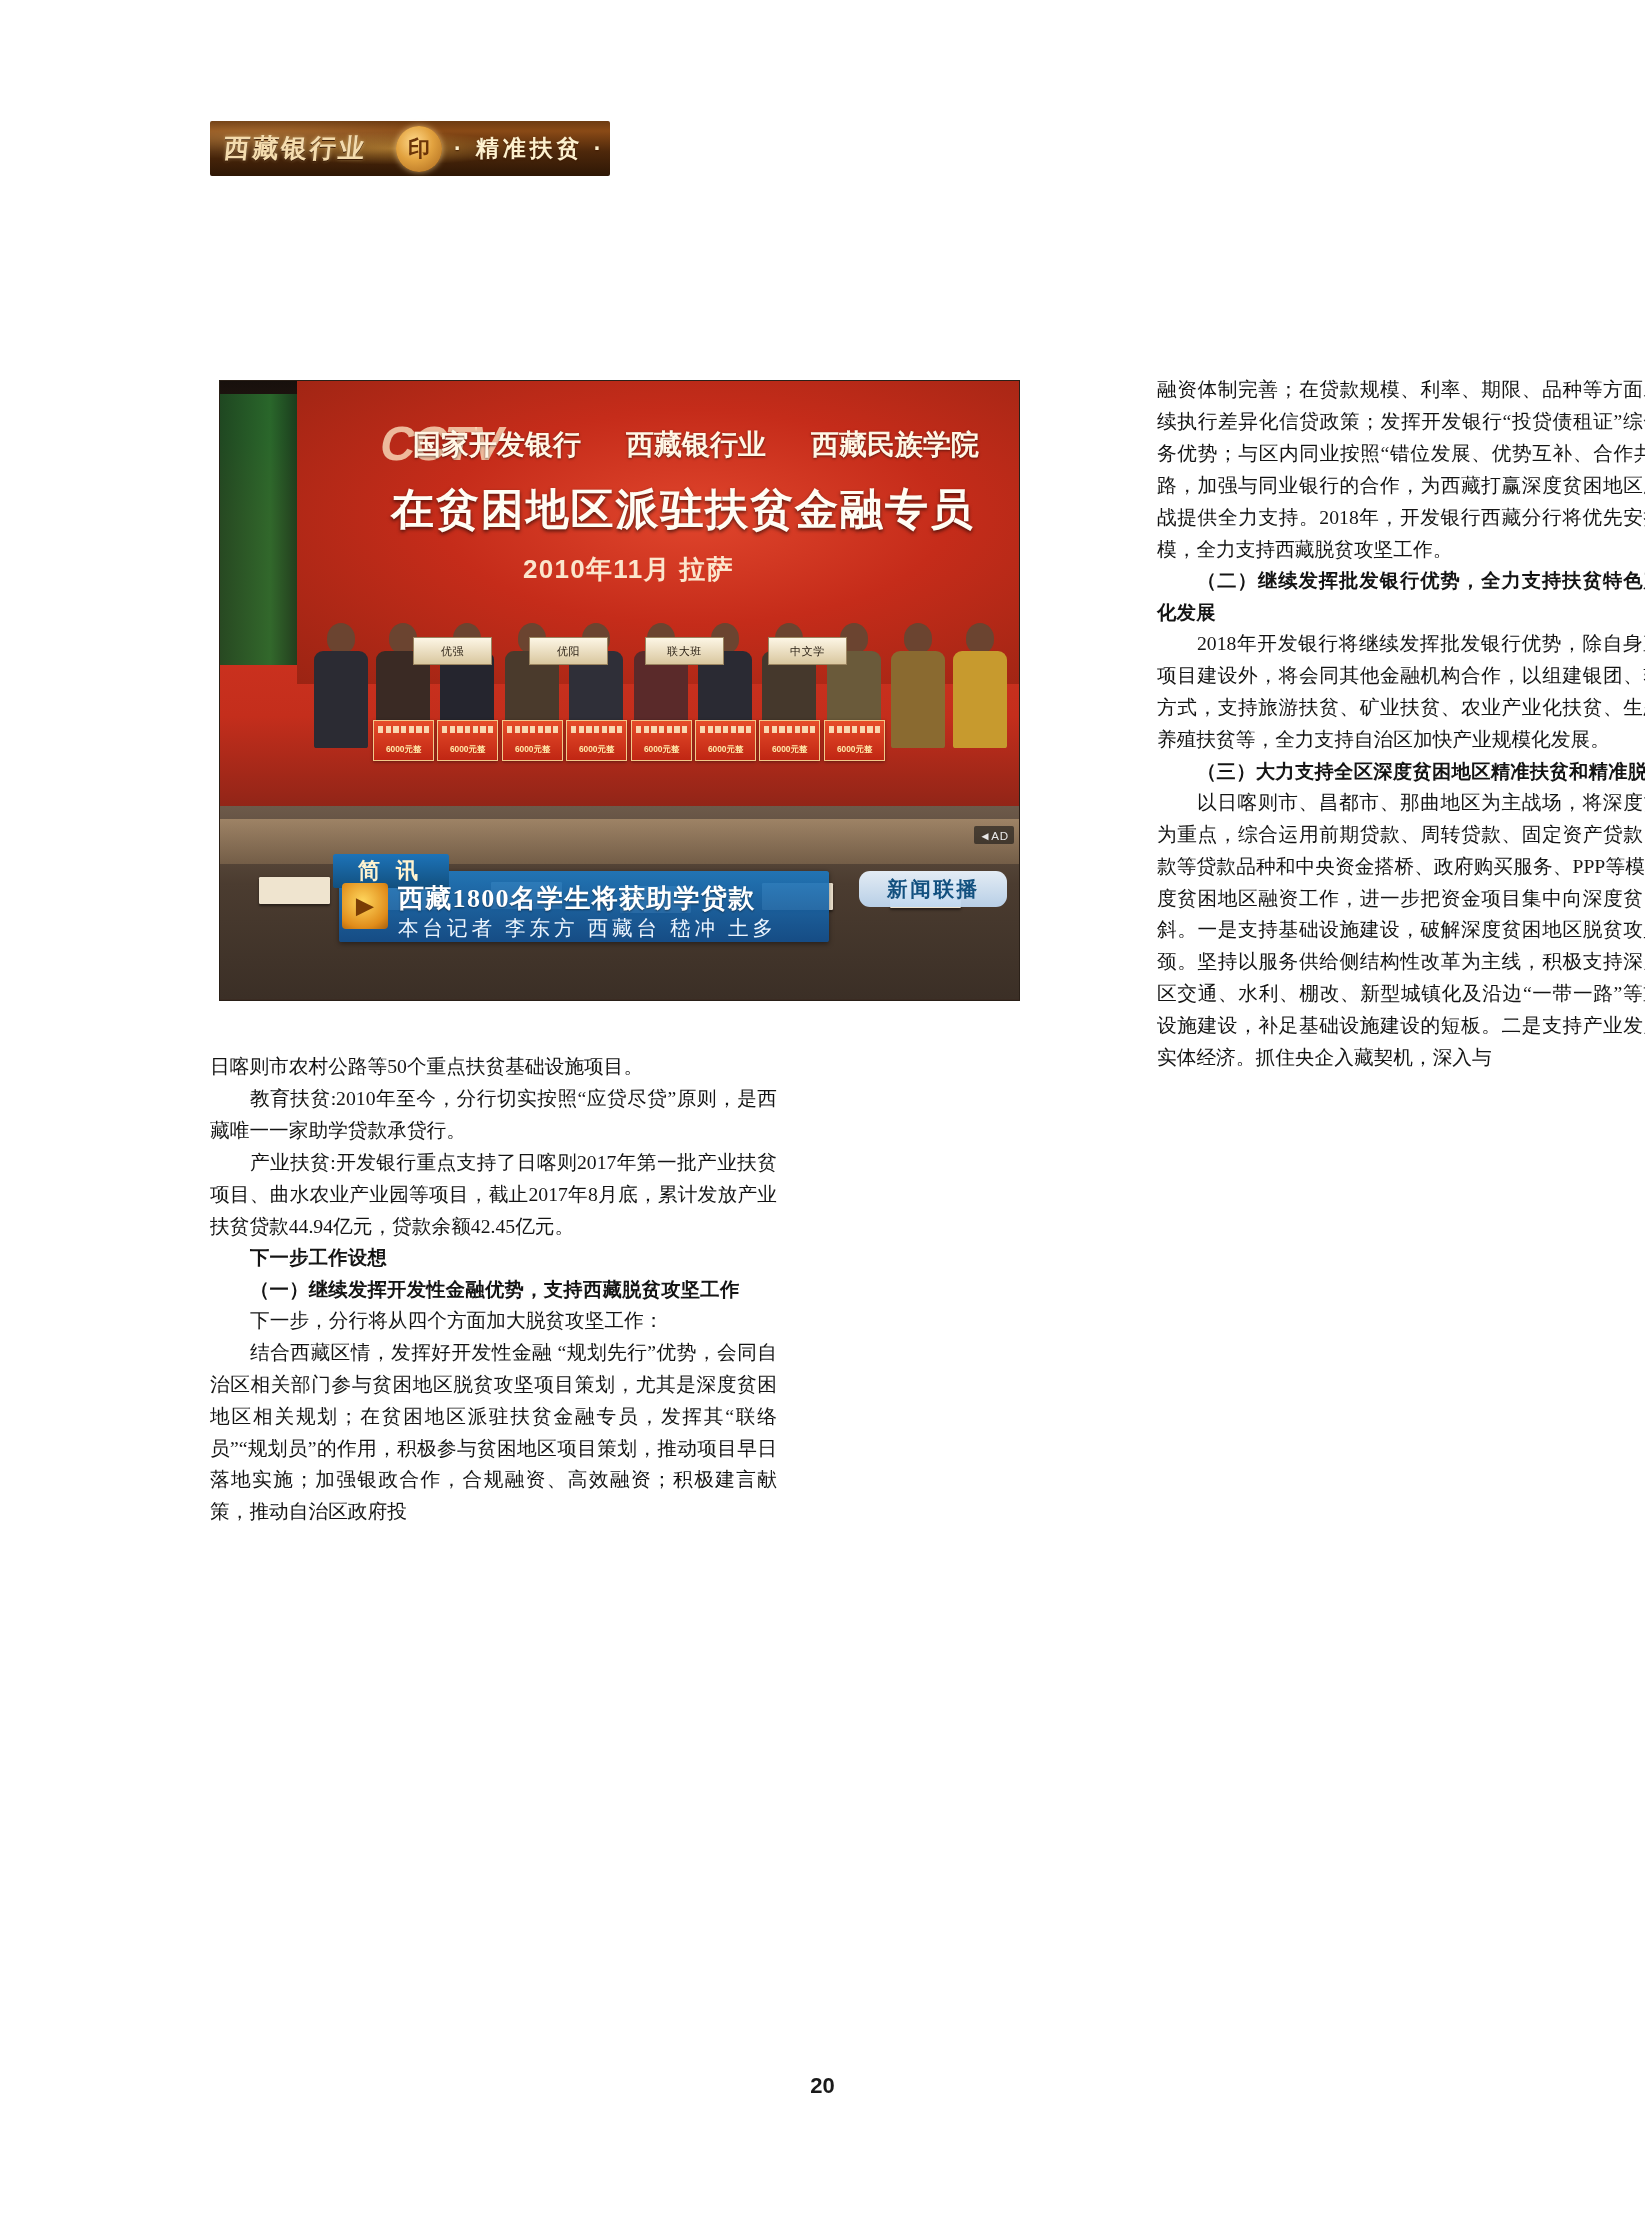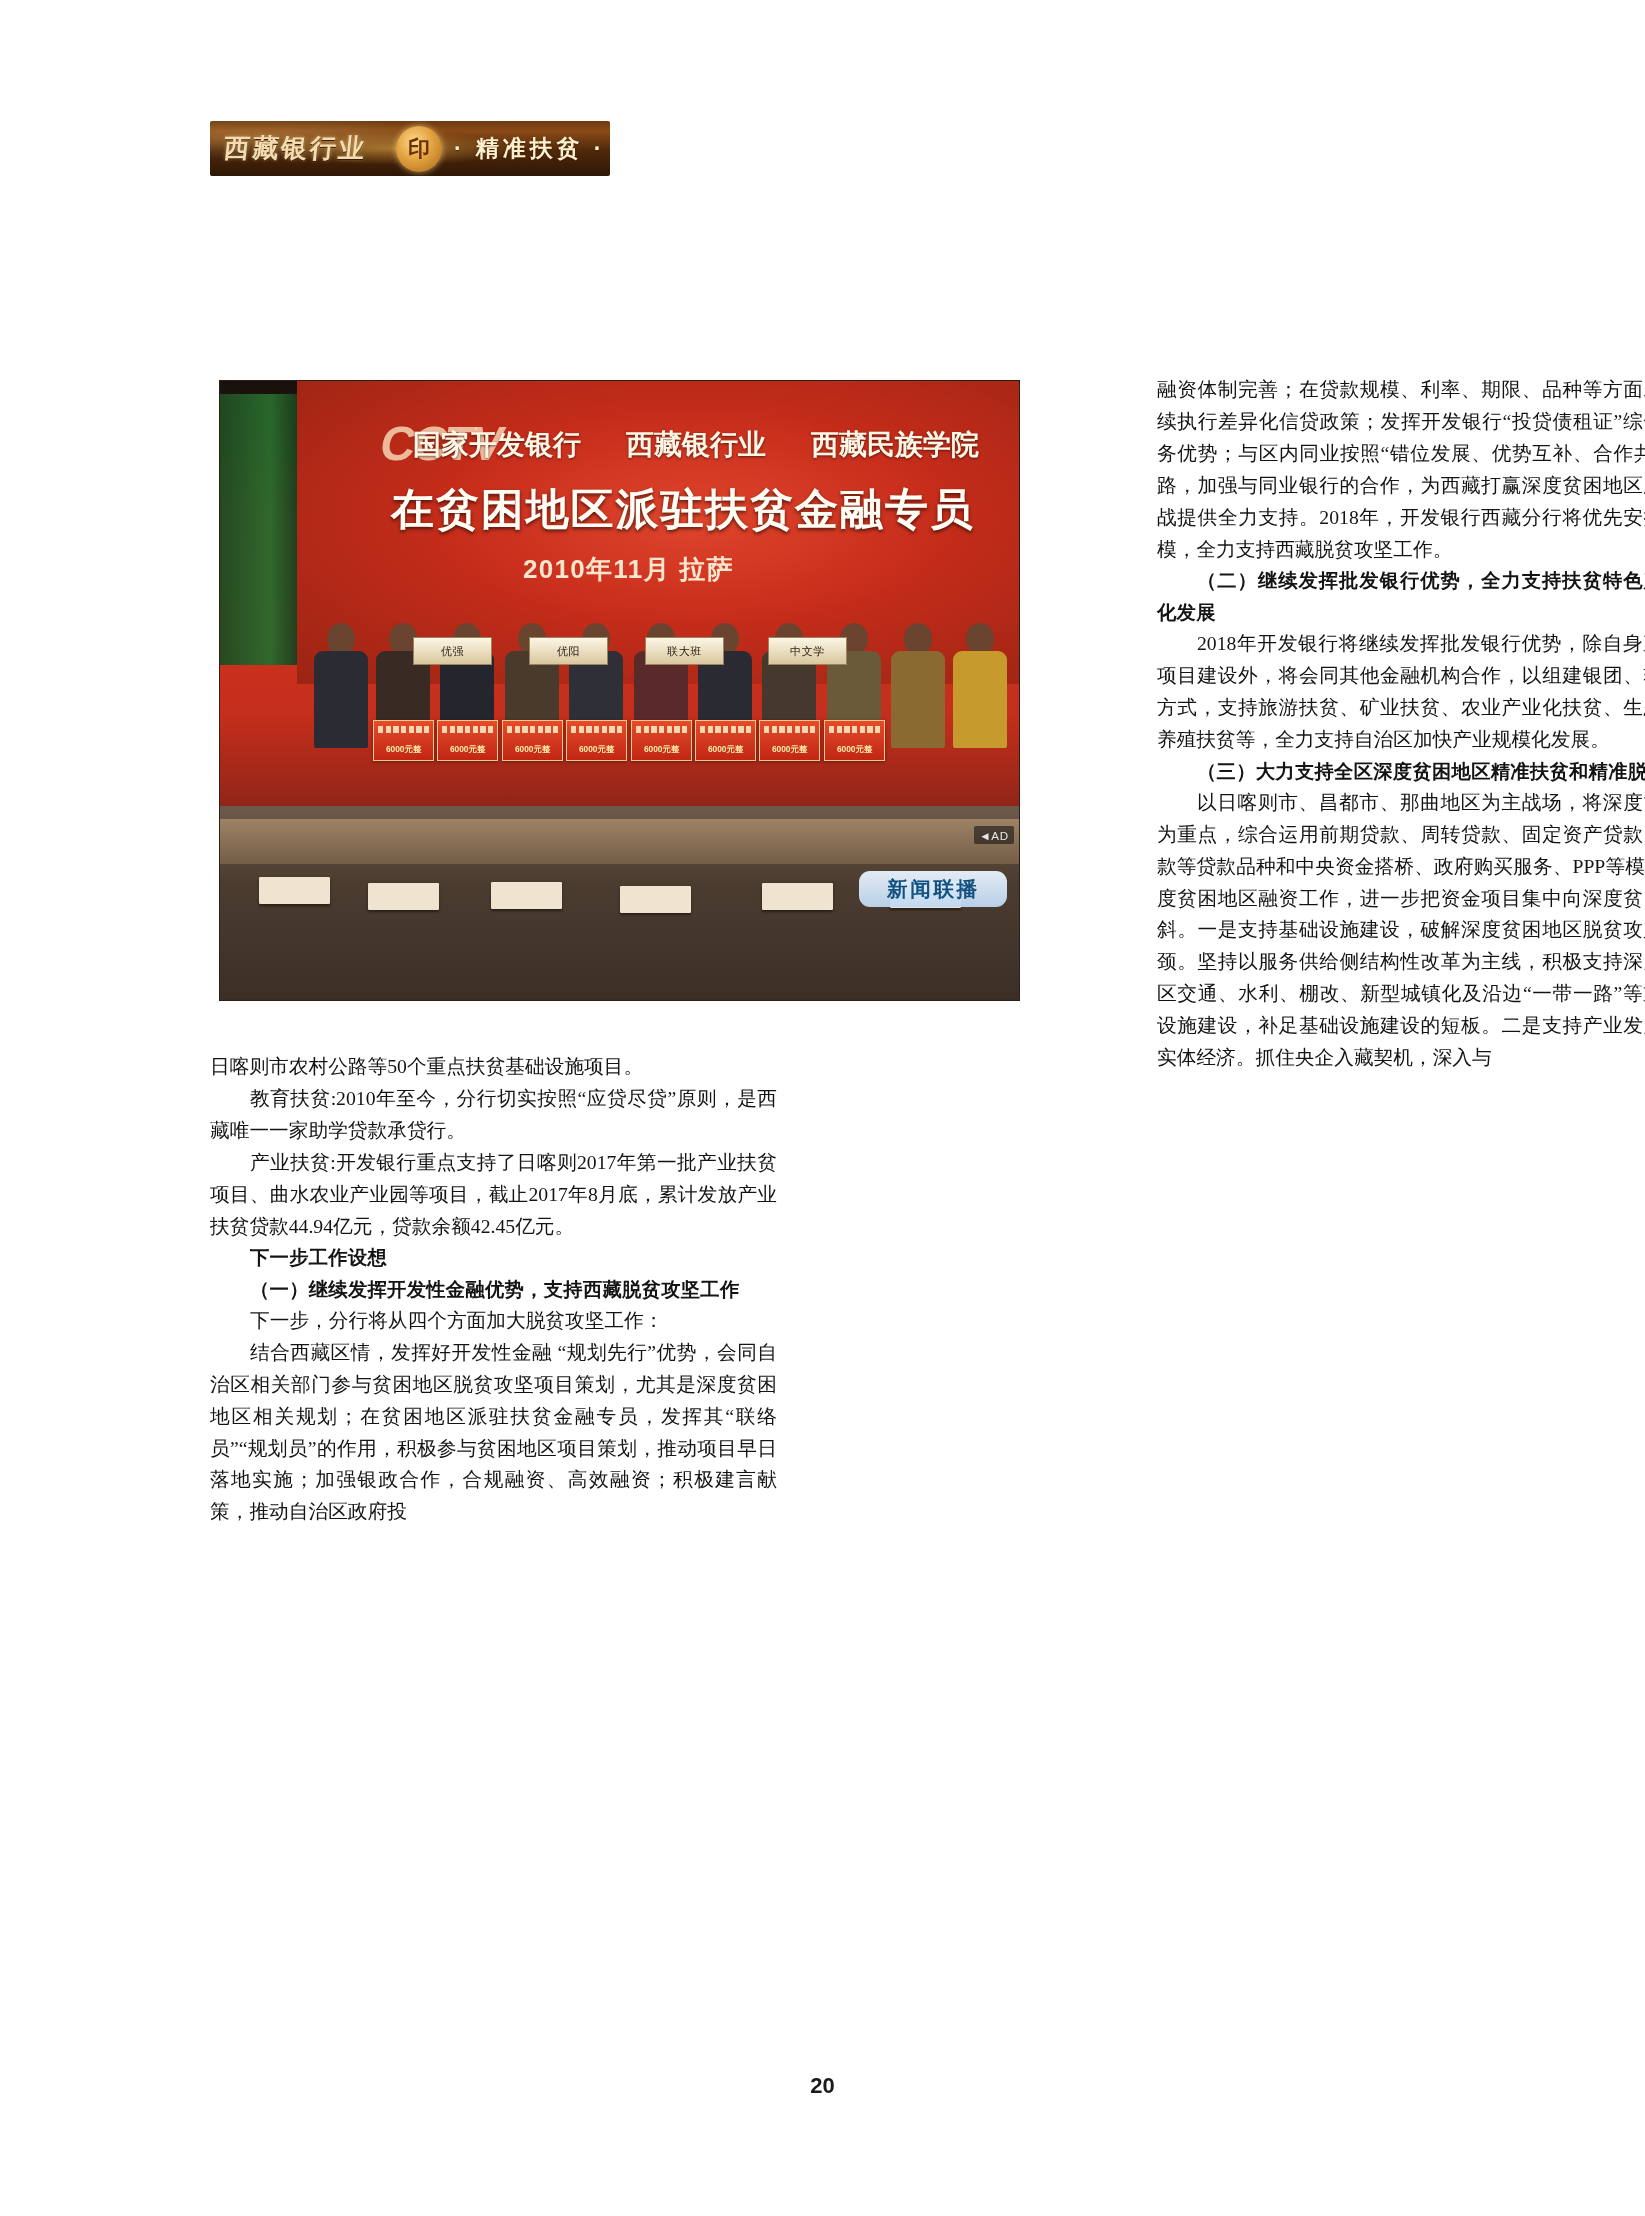--- a/index.html
+++ b/index.html
@@ -492,20 +492,26 @@
       <div class="paper" style="left:542px; top:77px;"></div>
       <div class="paper" style="left:670px; top:75px;"></div>
       <div class="nameplate" style="left:193px; top:-169px;">优强</div>
       <div class="nameplate" style="left:309px; top:-169px;">优阳</div>
       <div class="nameplate" style="left:425px; top:-169px;">联大班</div>
       <div class="nameplate" style="left:548px; top:-169px;">中文学</div>
     </div>
 
     <div class="ph-ad">◄AD</div>
 
+    <div class="ticker">
+      <div class="ticker-badge">简 讯</div>
+      <div class="ticker-logo">▶</div>
+      <div class="ticker-l1">西藏1800名学生将获助学贷款</div>
+      <div class="ticker-l2">本台记者  李东方  西藏台  嵇冲  土多</div>
+    </div>
     <div class="ph-brand">新闻联播</div>
   </div>
 
   <div class="col col-left">
     <p>日喀则市农村公路等50个重点扶贫基础设施项目。</p>
     <p class="ind">教育扶贫:2010年至今，分行切实按照“应贷尽贷”原则，是西藏唯一一家助学贷款承贷行。</p>
     <p class="ind">产业扶贫:开发银行重点支持了日喀则2017年第一批产业扶贫项目、曲水农业产业园等项目，截止2017年8月底，累计发放产业扶贫贷款44.94亿元，贷款余额42.45亿元。</p>
     <p class="ind bold">下一步工作设想</p>
     <p class="ind bold">（一）继续发挥开发性金融优势，支持西藏脱贫攻坚工作</p>
     <p class="ind">下一步，分行将从四个方面加大脱贫攻坚工作：</p>

